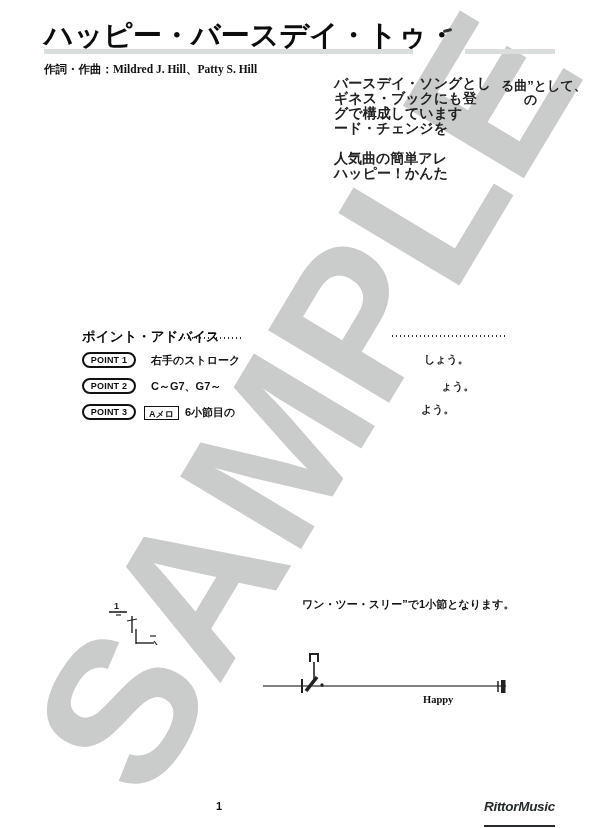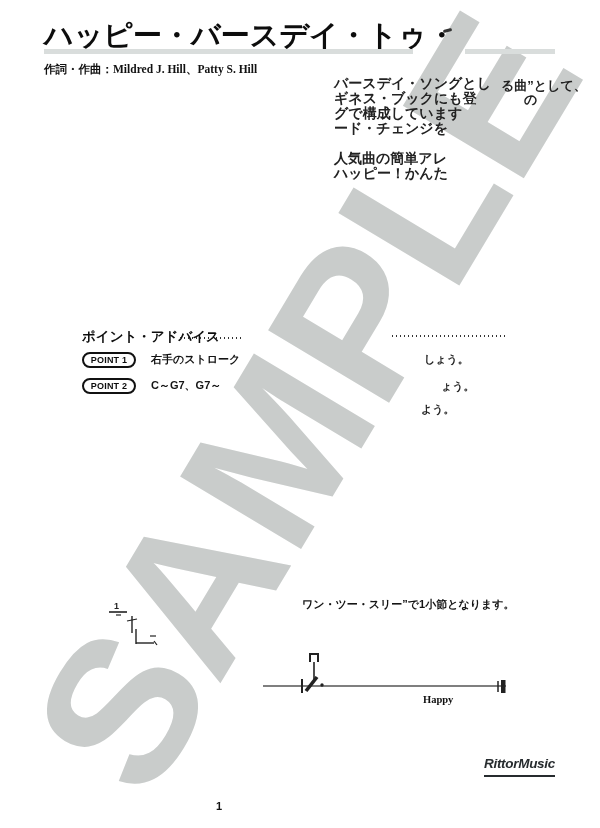--- a/index.html
+++ b/index.html
@@ -45,21 +45,21 @@
 
   .intro{left:290px;top:76px;font-size:14px;line-height:15px;font-weight:600;color:#222;margin-left:44px;}
   .intro div{min-height:15px;white-space:nowrap;}
   .frag{font-size:13px;font-weight:600;color:#222;white-space:nowrap;}
 
   .points-heading{left:82px;top:328px;font-size:13.5px;font-weight:800;color:#0d0d0d;white-space:nowrap;}
   .dotline{height:2px;background-image:repeating-linear-gradient(to right,#333 0 1.5px,transparent 1.5px 4px);}
   .d1{left:180px;top:337px;width:62px;}
   .d2{left:392px;top:335px;width:113px;}
 
-  .point-row{left:82px;height:17px;display:flex;align-items:center;white-space:nowrap;}
+  .point-row{left:82px;height:17px;display:flex;align-items:flex-end;white-space:nowrap;}
   .pr1{top:351px;} .pr2{top:377px;} .pr3{top:403px;}
   .pill{
     display:inline-block;box-sizing:border-box;width:54px;height:16px;
     border:2px solid #111;border-radius:9px;
     font-size:9px;font-weight:800;text-align:center;line-height:12px;
     letter-spacing:0.2px;color:#0d0d0d;flex:0 0 auto;
   }
   .point-label{margin-left:15px;font-size:11px;font-weight:700;color:#141414;}
   .tagbox{
     display:inline-block;box-sizing:border-box;margin-left:8px;
@@ -70,23 +70,23 @@
   .pfrag{font-size:11px;font-weight:600;color:#222;white-space:nowrap;text-align:right;}
   .pf1{left:424px;top:352px;} .pf2{left:441px;top:379px;} .pf3{left:421px;top:402px;}
 
   .rhythm-caption{left:302px;top:597px;font-size:11px;font-weight:700;color:#141414;white-space:nowrap;}
   .lyric{left:423px;top:694px;font-family:"Liberation Serif","DejaVu Serif",serif;
     font-weight:600;font-size:10.5px;color:#111;}
 
   .footer-title{left:48px;top:800px;font-size:11px;font-weight:700;color:#141414;white-space:nowrap;}
   .footer-page{left:216px;top:800px;font-size:11px;font-weight:700;color:#141414;}
   .logo{
-    left:484px;top:756px;font-size:13.5px;font-weight:800;font-style:italic;
+    left:484px;top:799px;font-size:13.5px;font-weight:800;font-style:italic;
     letter-spacing:-0.3px;color:#262b2e;border-bottom:2.5px solid #262b2e;
-    padding-bottom:4px;white-space:nowrap;
+    padding-bottom:11px;white-space:nowrap;
   }
   svg{display:block;}
 </style>
 </head>
 <body>
 
 <div id="watermark" style="color: rgb(201, 204, 203);">SAMPLE</div>
 
 <div id="content">
 
@@ -112,20 +112,25 @@
   <div class="abs dotline d1"></div>
   <div class="abs dotline d2"></div>
 
   <div class="abs point-row pr1">
     <span class="pill">POINT 1</span>
     <span class="point-label">右手のストローク</span>
   </div>
   <div class="abs point-row pr2">
     <span class="pill">POINT 2</span>
     <span class="point-label">C～G7、G7～</span>
+  </div>
+  <div class="abs point-row pr3">
+    <span class="pill">POINT 3</span>
+    <span class="tagbox">Aメロ</span>
+    <span class="point-label">6小節目の</span>
   </div>
   <div class="abs pfrag pf1">しょう。</div>
   <div class="abs pfrag pf2">ょう。</div>
   <div class="abs pfrag pf3">よう。</div>
 
   <div class="abs rhythm-caption">ワン・ツー・スリー”で1小節となります。</div>
 
   <svg class="abs" style="left:100px;top:595px;" width="70" height="60" viewBox="0 0 70 60">
     <text x="14" y="14" font-size="9" font-weight="bold" fill="#222" font-family="Liberation Sans, sans-serif">1</text>
     <line x1="9" y1="17" x2="27" y2="17" stroke="#222" stroke-width="1.6"></line>

